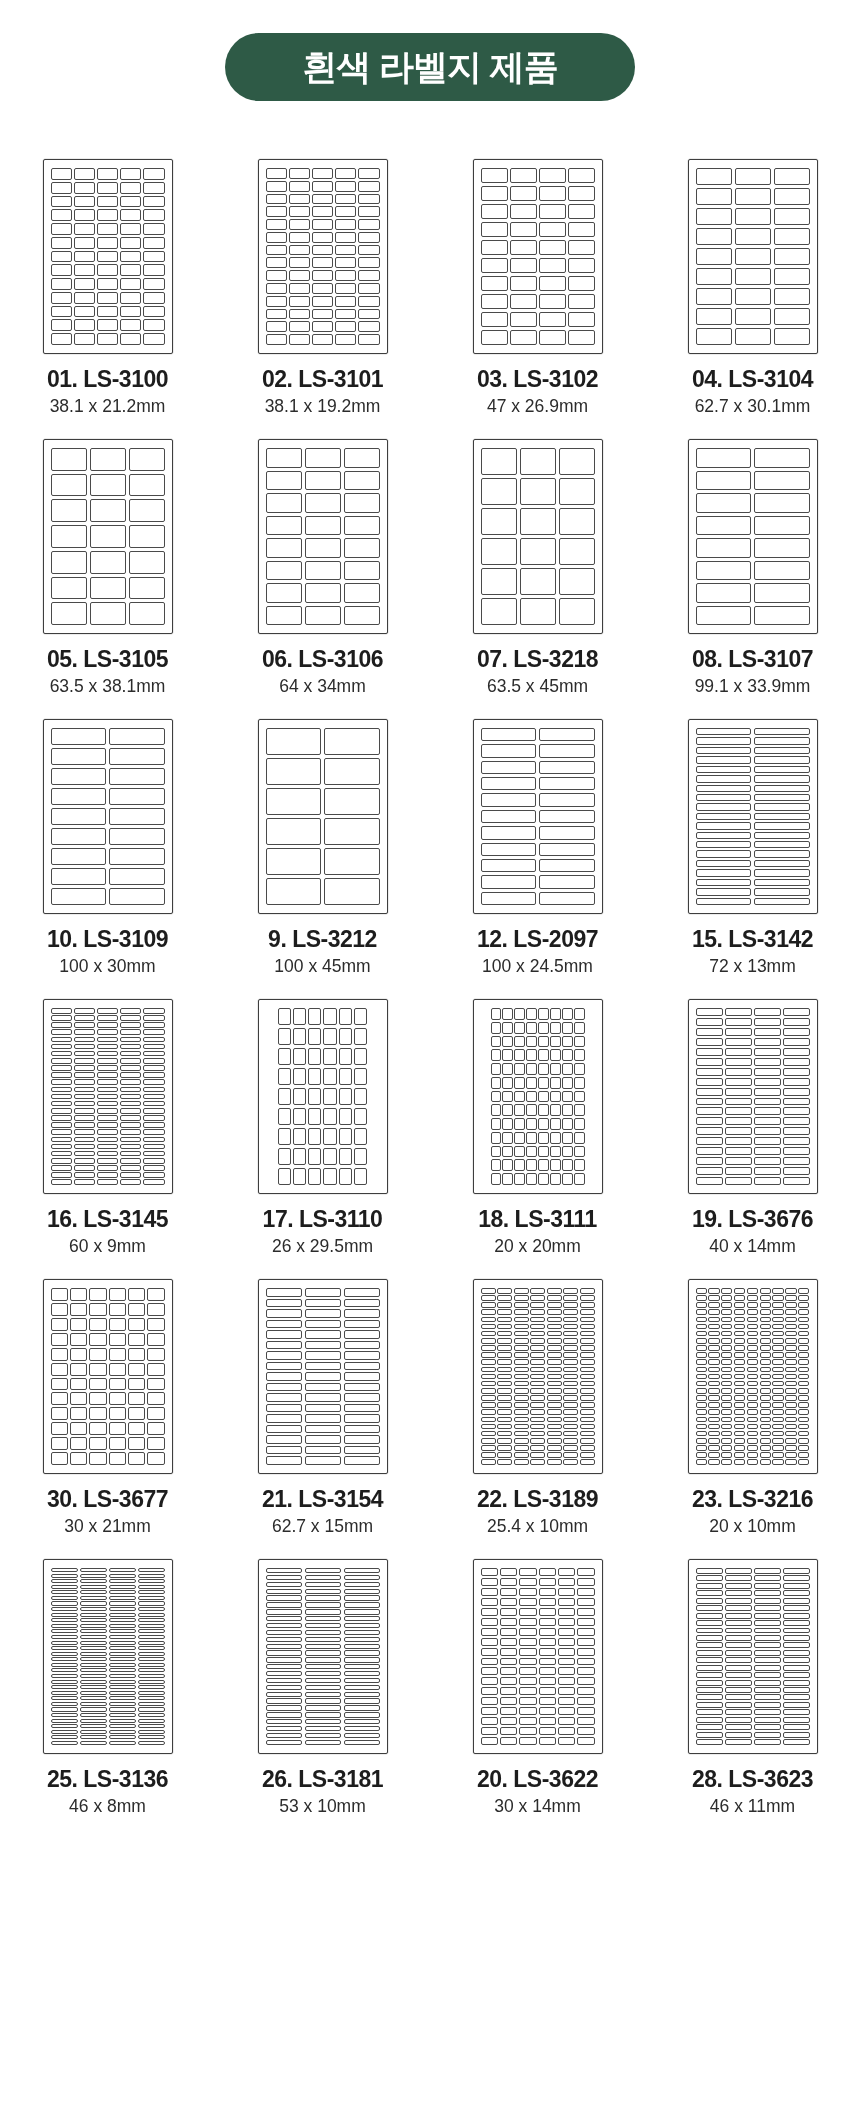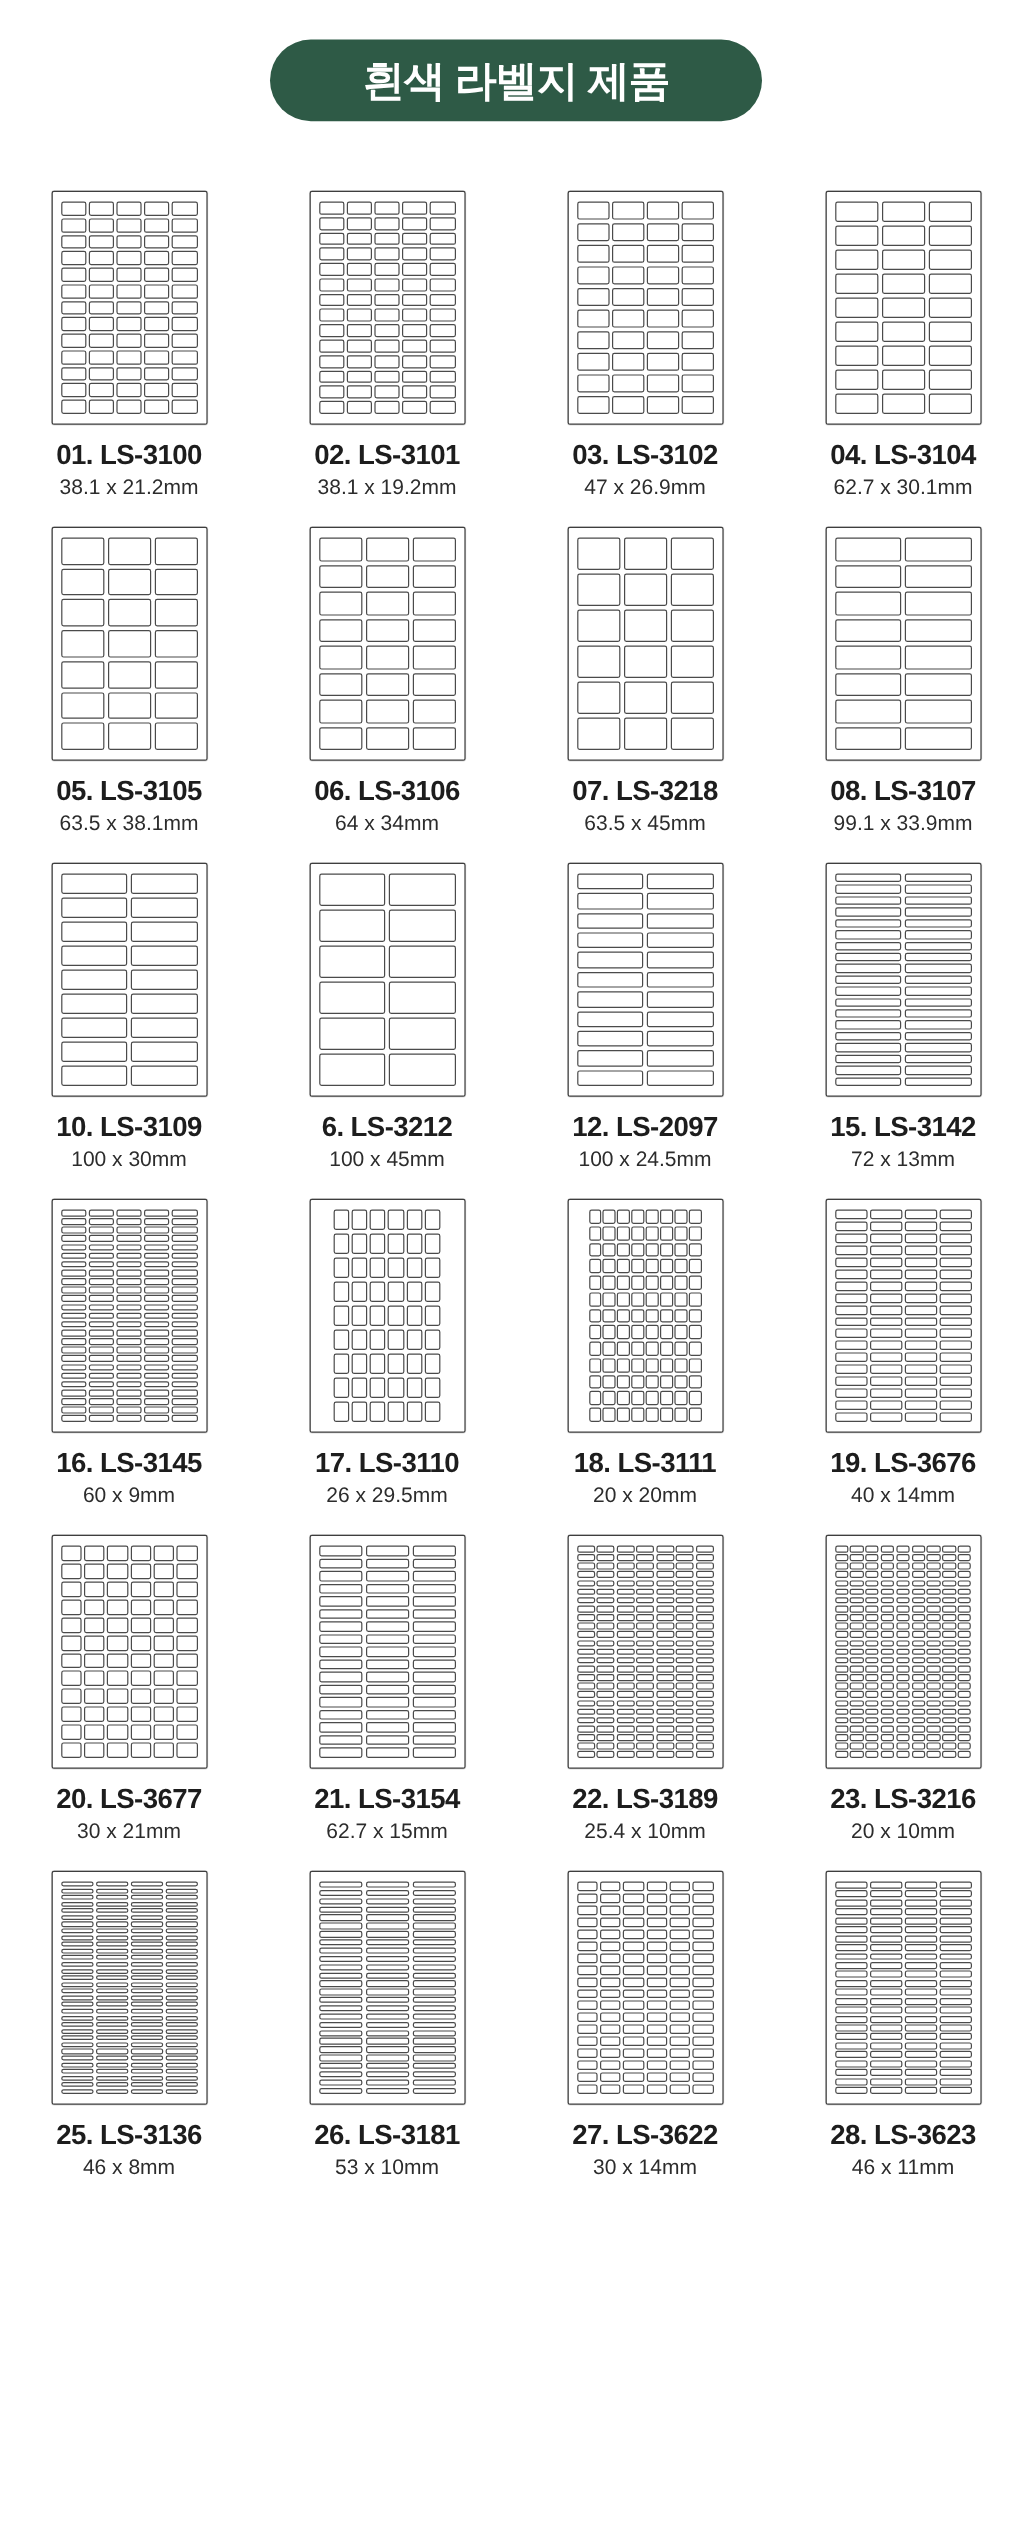--- a/index.html
+++ b/index.html
@@ -469,21 +469,21 @@
           <div class="cell" style="border-color: rgb(74, 74, 74);"></div>
           <div class="cell" style="border-color: rgb(74, 74, 74);"></div>
           <div class="cell" style="border-color: rgb(74, 74, 74);"></div>
           <div class="cell" style="border-color: rgb(74, 74, 74);"></div>
           <div class="cell" style="border-color: rgb(74, 74, 74);"></div>
           <div class="cell" style="border-color: rgb(74, 74, 74);"></div>
           <div class="cell" style="border-color: rgb(74, 74, 74);"></div>
           <div class="cell" style="border-color: rgb(74, 74, 74);"></div>
         </div>
       </div>
-      <div class="pname" style="color: rgb(29, 29, 29);">6. LS-3212</div>
+      <div class="pname" style="color: rgb(29, 29, 29);">9. LS-3212</div>
       <div class="psize" style="color: rgb(44, 44, 44);">100 x 45mm</div>
     </div>
     <div class="card">
       <div class="sheet" style="border-color: rgb(62, 62, 62);">
         <div class="labels" style="grid-template-columns: repeat(2, 1fr); grid-template-rows: repeat(11, 1fr); gap: 3px;">
           <div class="cell" style="border-color: rgb(74, 74, 74);"></div>
           <div class="cell" style="border-color: rgb(74, 74, 74);"></div>
           <div class="cell" style="border-color: rgb(74, 74, 74);"></div>
           <div class="cell" style="border-color: rgb(74, 74, 74);"></div>
           <div class="cell" style="border-color: rgb(74, 74, 74);"></div>
@@ -1012,21 +1012,21 @@
           <div class="cell" style="border-color: rgb(74, 74, 74);"></div>
           <div class="cell" style="border-color: rgb(74, 74, 74);"></div>
           <div class="cell" style="border-color: rgb(74, 74, 74);"></div>
           <div class="cell" style="border-color: rgb(74, 74, 74);"></div>
           <div class="cell" style="border-color: rgb(74, 74, 74);"></div>
           <div class="cell" style="border-color: rgb(74, 74, 74);"></div>
           <div class="cell" style="border-color: rgb(74, 74, 74);"></div>
           <div class="cell" style="border-color: rgb(74, 74, 74);"></div>
         </div>
       </div>
-      <div class="pname" style="color: rgb(29, 29, 29);">20. LS-3677</div>
+      <div class="pname" style="color: rgb(29, 29, 29);">30. LS-3677</div>
       <div class="psize" style="color: rgb(44, 44, 44);">30 x 21mm</div>
     </div>
     <div class="card">
       <div class="sheet" style="border-color: rgb(62, 62, 62);">
         <div class="labels" style="grid-template-columns: repeat(3, 1fr); grid-template-rows: repeat(17, 1fr); gap: 2px 3px;">
           <div class="cell" style="border-color: rgb(74, 74, 74);"></div>
           <div class="cell" style="border-color: rgb(74, 74, 74);"></div>
           <div class="cell" style="border-color: rgb(74, 74, 74);"></div>
           <div class="cell" style="border-color: rgb(74, 74, 74);"></div>
           <div class="cell" style="border-color: rgb(74, 74, 74);"></div>
@@ -1825,21 +1825,21 @@
           <div class="cell" style="border-color: rgb(74, 74, 74);"></div>
           <div class="cell" style="border-color: rgb(74, 74, 74);"></div>
           <div class="cell" style="border-color: rgb(74, 74, 74);"></div>
           <div class="cell" style="border-color: rgb(74, 74, 74);"></div>
           <div class="cell" style="border-color: rgb(74, 74, 74);"></div>
           <div class="cell" style="border-color: rgb(74, 74, 74);"></div>
           <div class="cell" style="border-color: rgb(74, 74, 74);"></div>
           <div class="cell" style="border-color: rgb(74, 74, 74);"></div>
         </div>
       </div>
-      <div class="pname" style="color: rgb(29, 29, 29);">27. LS-3622</div>
+      <div class="pname" style="color: rgb(29, 29, 29);">20. LS-3622</div>
       <div class="psize" style="color: rgb(44, 44, 44);">30 x 14mm</div>
     </div>
     <div class="card">
       <div class="sheet" style="border-color: rgb(62, 62, 62);">
         <div class="labels" style="grid-template-columns: repeat(4, 1fr); grid-template-rows: repeat(24, 1fr); gap: 1.5px 2px;">
           <div class="cell" style="border-color: rgb(74, 74, 74);"></div>
           <div class="cell" style="border-color: rgb(74, 74, 74);"></div>
           <div class="cell" style="border-color: rgb(74, 74, 74);"></div>
           <div class="cell" style="border-color: rgb(74, 74, 74);"></div>
           <div class="cell" style="border-color: rgb(74, 74, 74);"></div>

